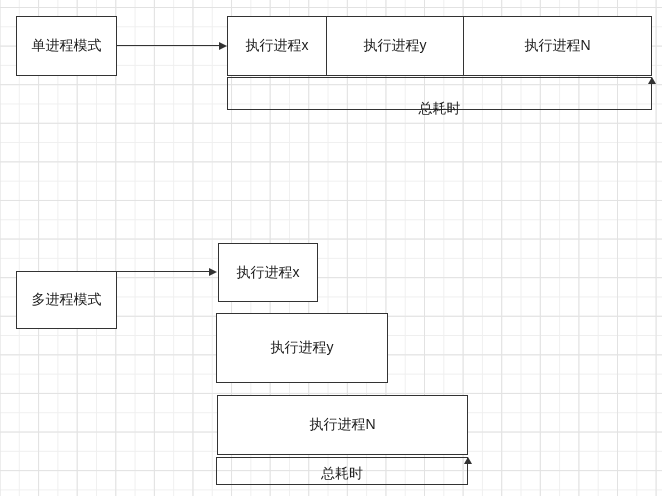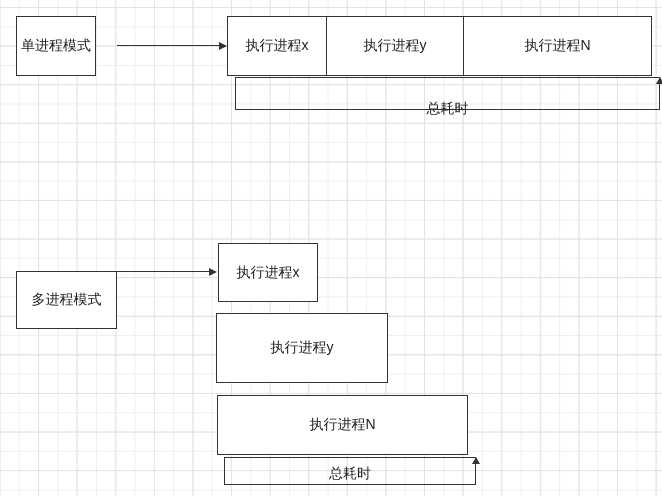--- a/index.html
+++ b/index.html
@@ -41,21 +41,21 @@
   .row { padding: 0; display: flex; align-items: stretch; }
   .row .cell {
     display: flex;
     align-items: center;
     justify-content: center;
     box-sizing: border-box;
     height: 100%;
   }
   .row .cell + .cell { border-left: 1.5px solid #333333; }
 
-  .bracket { background: transparent; margin-left: 8px; }
+  .bracket { background: transparent; }
 
   .bracket-label-straddle {
     position: absolute;
     left: 50%;
     top: 100%;
     transform: translate(-50%, -50%);
     white-space: nowrap;
   }
   .bracket-label-inside {
     position: absolute;
@@ -88,21 +88,21 @@
     border-top: 4.5px solid transparent;
     border-bottom: 4.5px solid transparent;
     border-left: 8px solid #333333;
   }
 </style>
 </head>
 <body>
 
 <div class="canvas">
 
-  <div class="shape" style="left:16px; top:16px; width:80px; height:60px;">
+  <div class="shape" style="left:16px; top:16px; width:101px; height:60px;">
     <span>单进程模式</span>
   </div>
 
   <div class="connector" style="left:117px; top:46px; width:110px;">
     <span class="connector-line"></span>
     <span class="connector-arrow"></span>
   </div>
 
   <div class="shape row" style="left:227px; top:16px; width:425px; height:60px;">
     <div class="cell" style="width:98px;">

